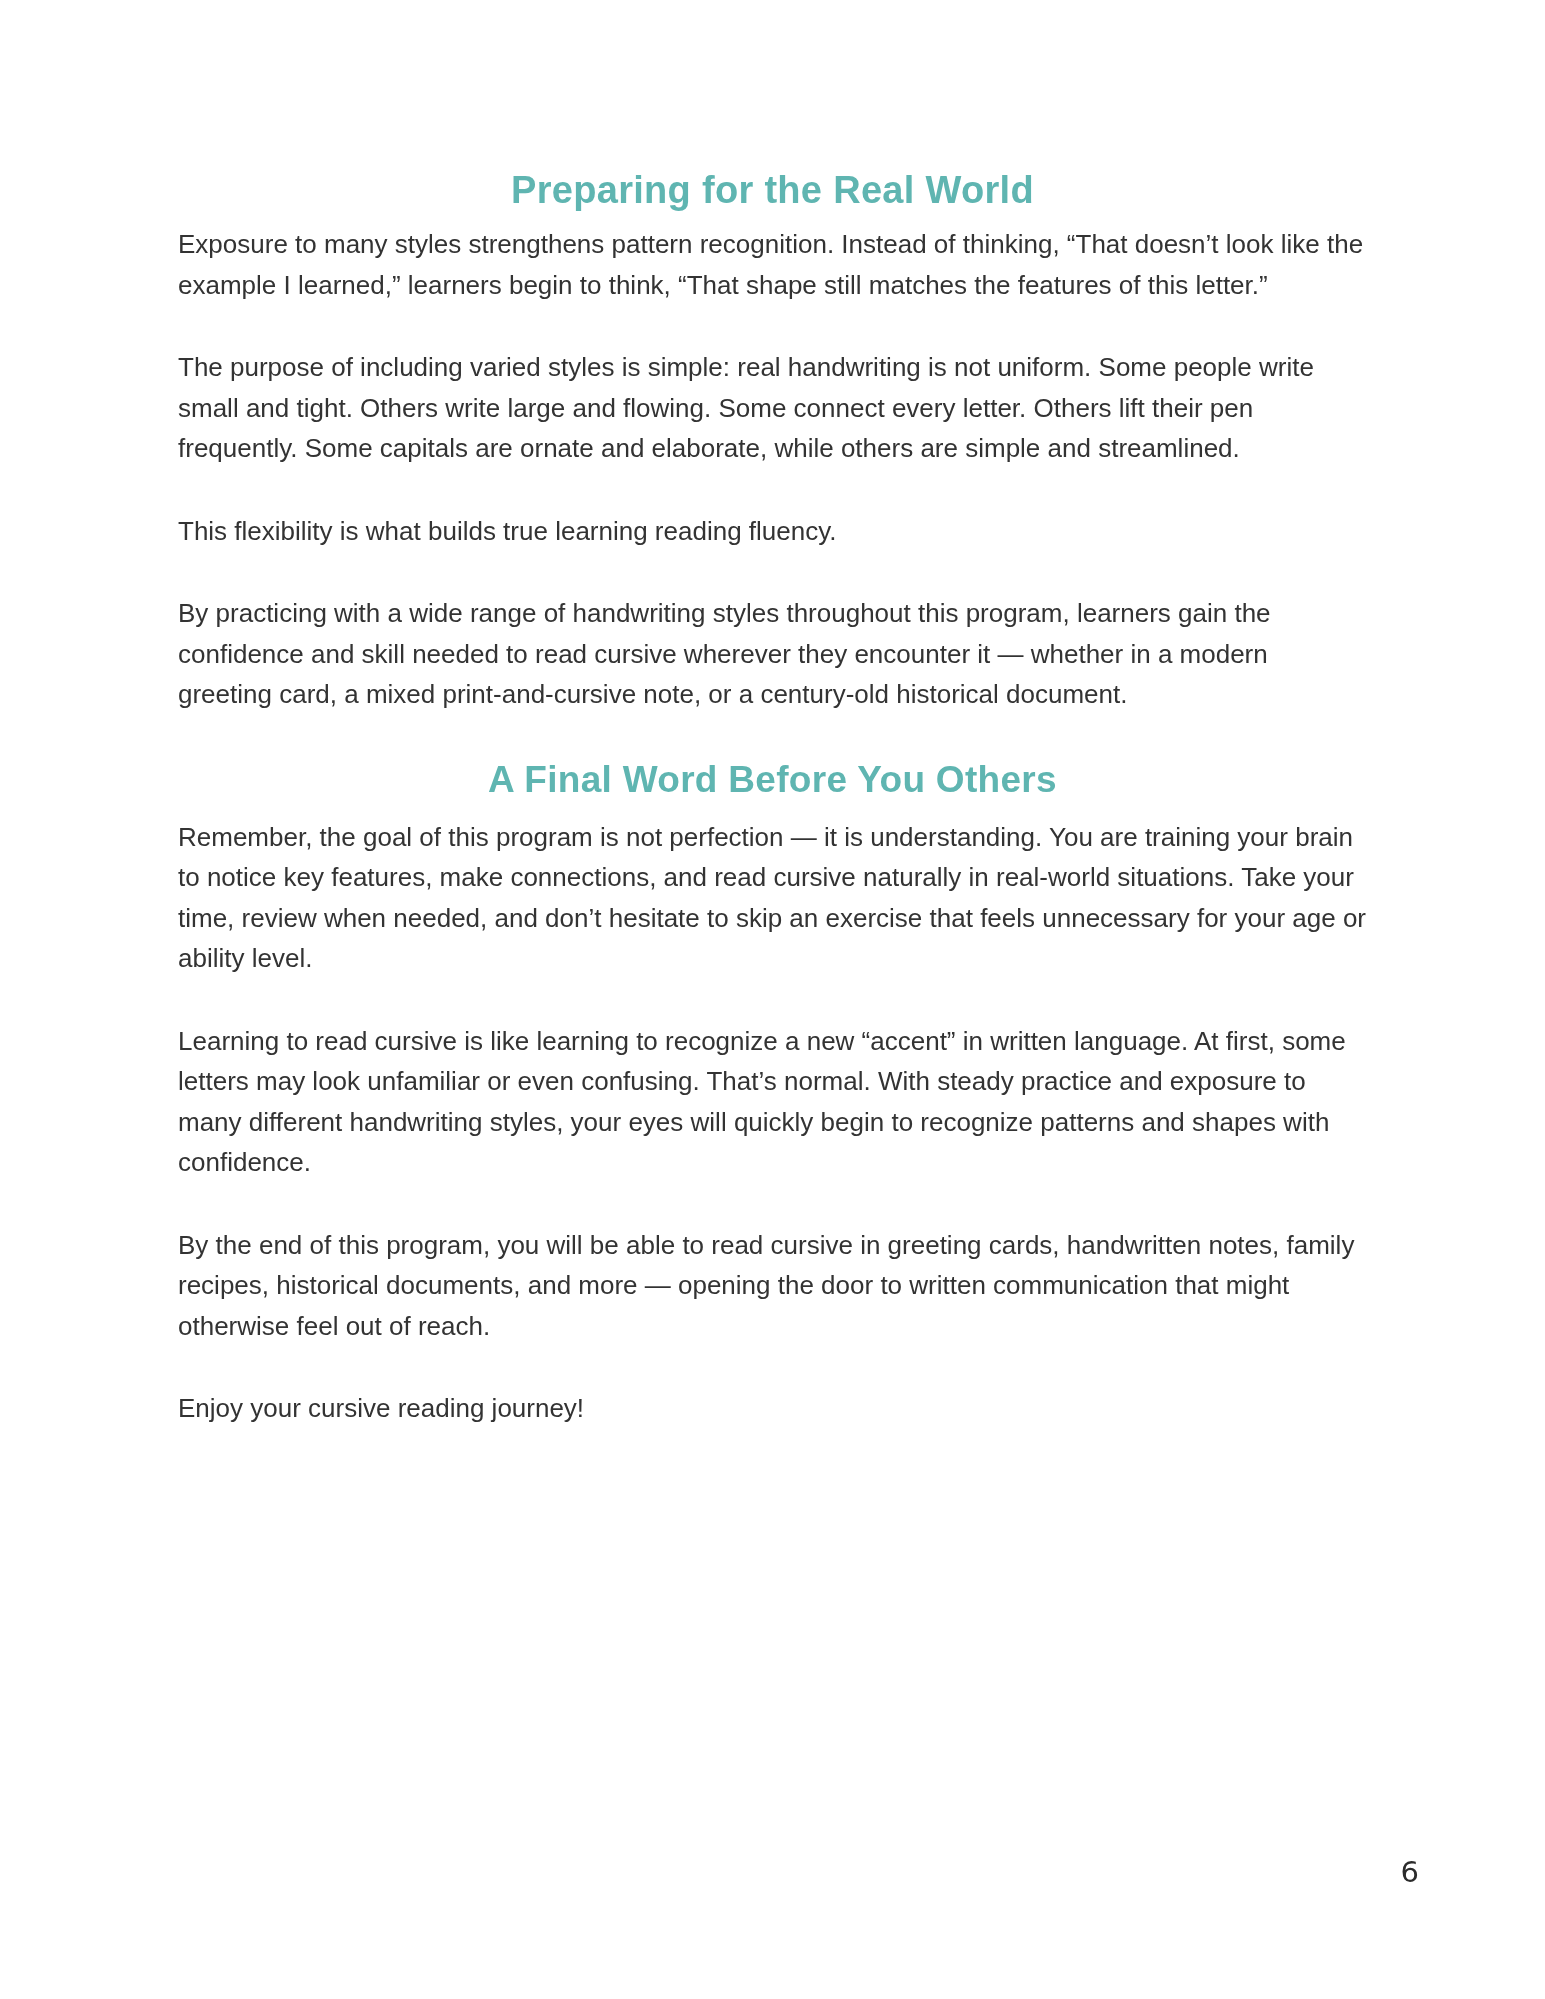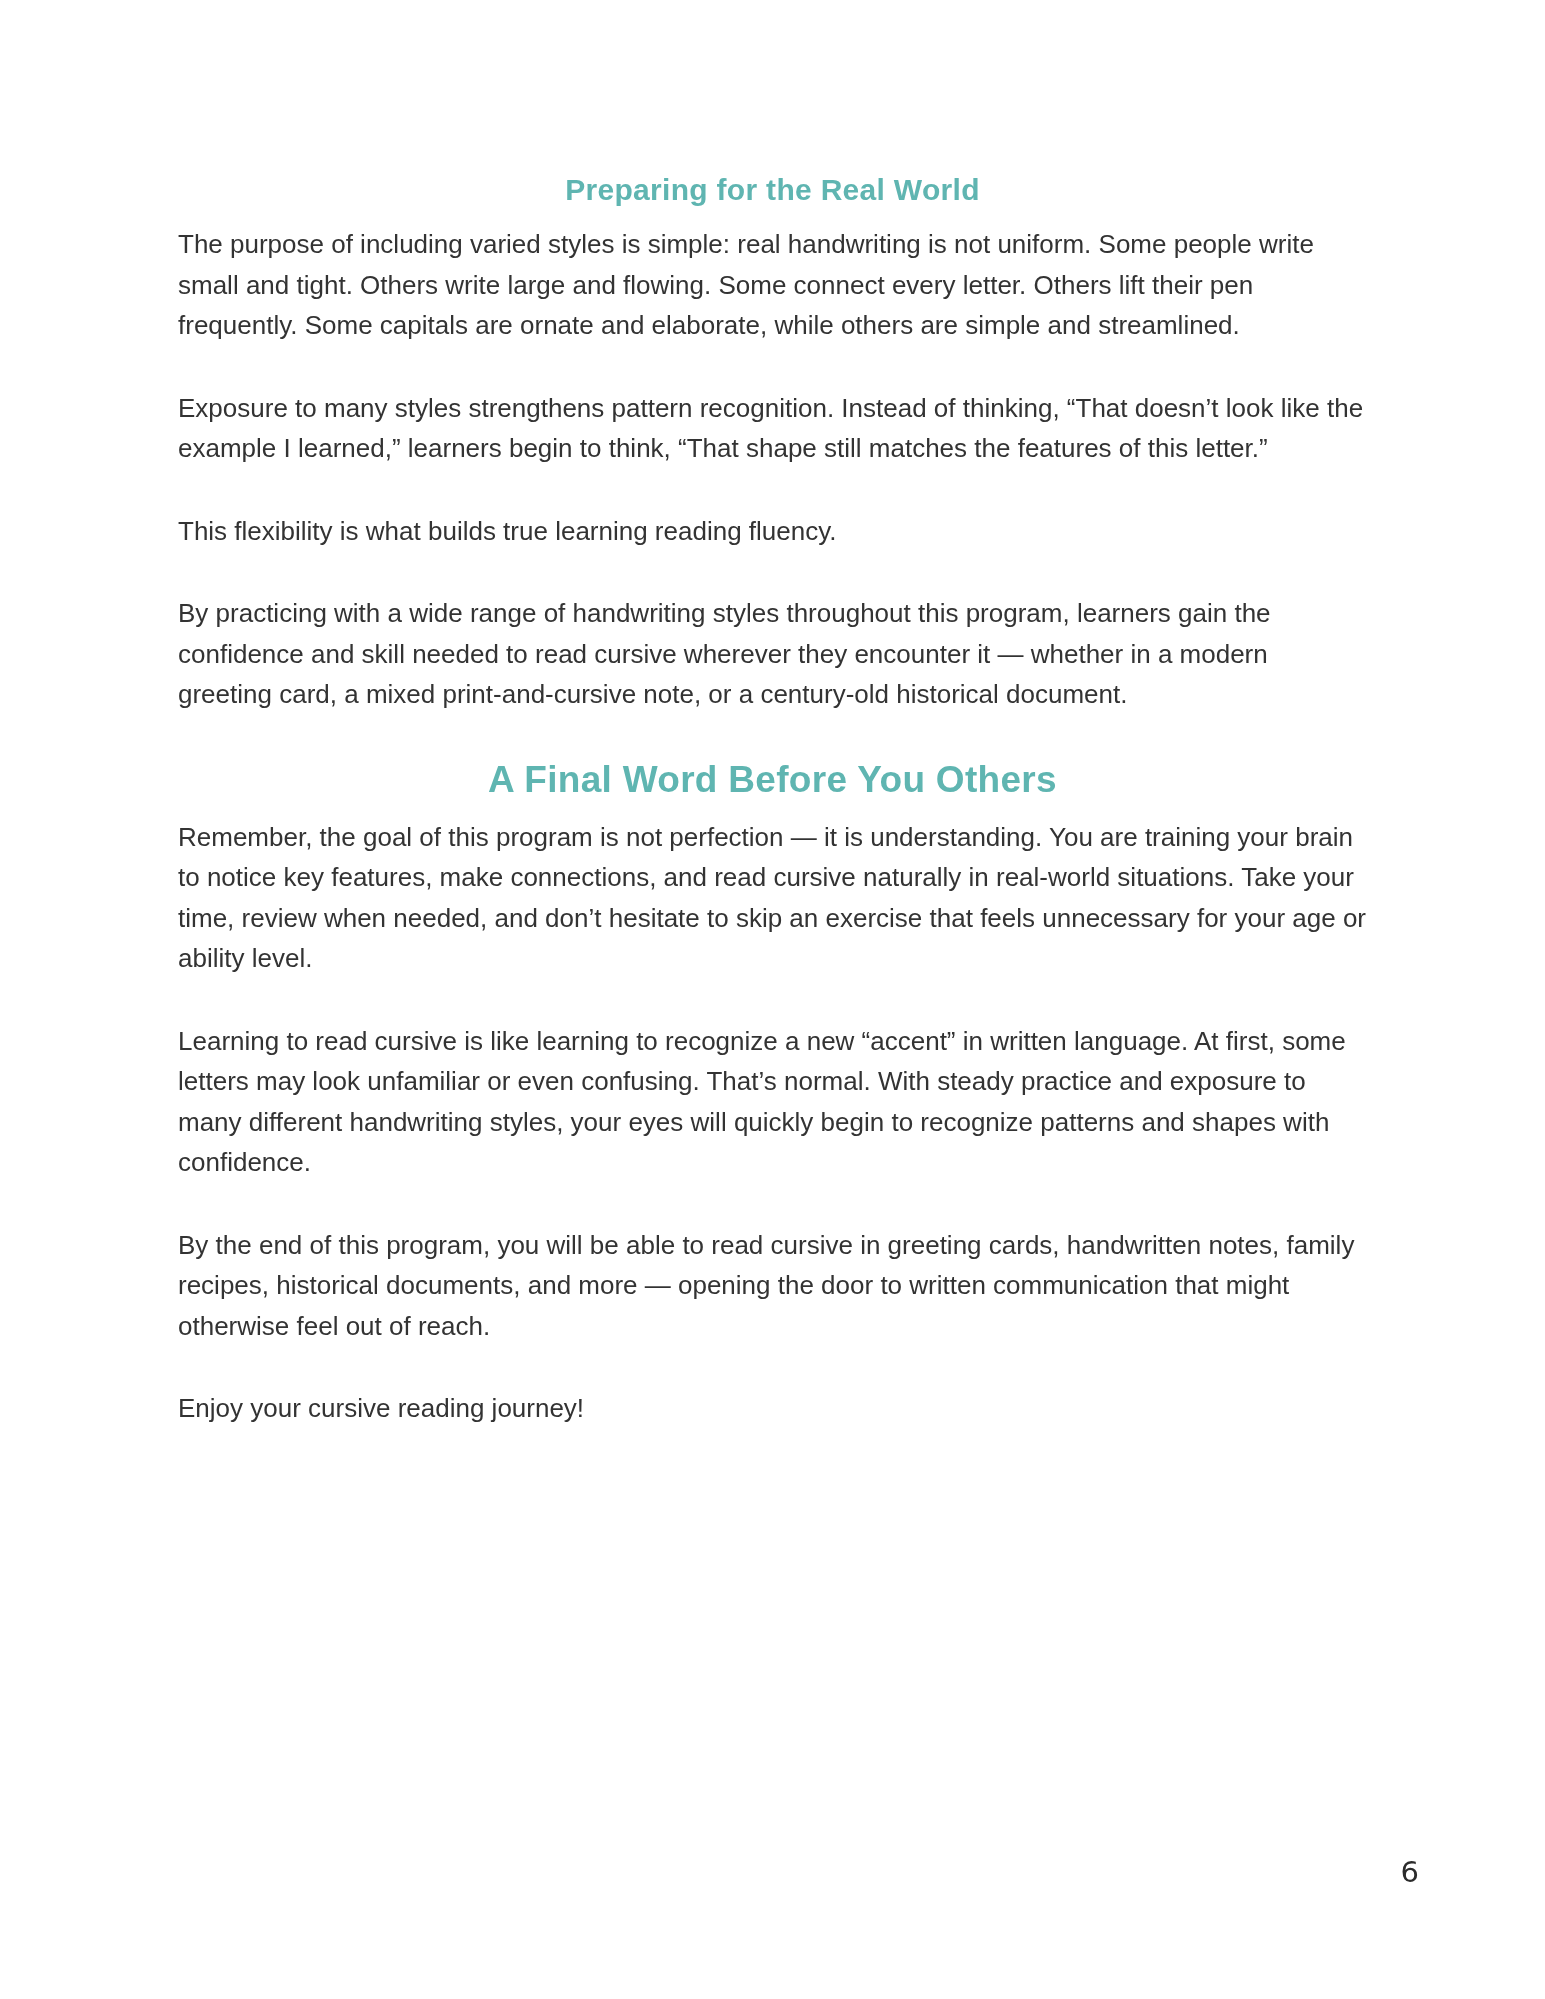--- a/index.html
+++ b/index.html
@@ -25,21 +25,21 @@
     width:1189px;
   }
   .section-heading{
     margin:0;
     text-align:center;
     color:var(--accent);
     font-weight:bold;
     letter-spacing:0.3px;
   }
   .h1{
-    font-size:30px;
+    font-size:38px;
     line-height:40px;
     margin:0 0 14px 0;
   }
   .h2{
     font-size:37px;
     line-height:46px;
     margin:16px 0 14px 0;
   }
   .para{
     font-size:26px;
@@ -59,23 +59,23 @@
   }
 </style>
 </head>
 <body>
 
 <div class="page">
   <div class="content">
 
     <h1 class="section-heading h1">Preparing for the Real World</h1>
 
+    <p class="para">Exposure to many styles strengthens pattern recognition. Instead of thinking, “That doesn’t look like the example I learned,” learners begin to think, “That shape still matches the features of this letter.”</p>
+
     <p class="para">The purpose of including varied styles is simple: real handwriting is not uniform. Some people write small and tight. Others write large and flowing. Some connect every letter. Others lift their pen frequently. Some capitals are ornate and elaborate, while others are simple and streamlined.</p>
-
-    <p class="para">Exposure to many styles strengthens pattern recognition. Instead of thinking, “That doesn’t look like the example I learned,” learners begin to think, “That shape still matches the features of this letter.”</p>
 
     <p class="para">This flexibility is what builds true learning reading fluency.</p>
 
     <p class="para">By practicing with a wide range of handwriting styles throughout this program, learners gain the confidence and skill needed to read cursive wherever they encounter it — whether in a modern greeting card, a mixed print-and-cursive note, or a century-old historical document.</p>
 
     <h1 class="section-heading h2">A Final Word Before You Others</h1>
 
     <p class="para">Remember, the goal of this program is not perfection — it is understanding. You are training your brain to notice key features, make connections, and read cursive naturally in real-world situations. Take your time, review when needed, and don’t hesitate to skip an exercise that feels unnecessary for your age or ability level.</p>
 
     <p class="para">Learning to read cursive is like learning to recognize a new “accent” in written language. At first, some letters may look unfamiliar or even confusing. That’s normal. With steady practice and exposure to many different handwriting styles, your eyes will quickly begin to recognize patterns and shapes with confidence.</p>

